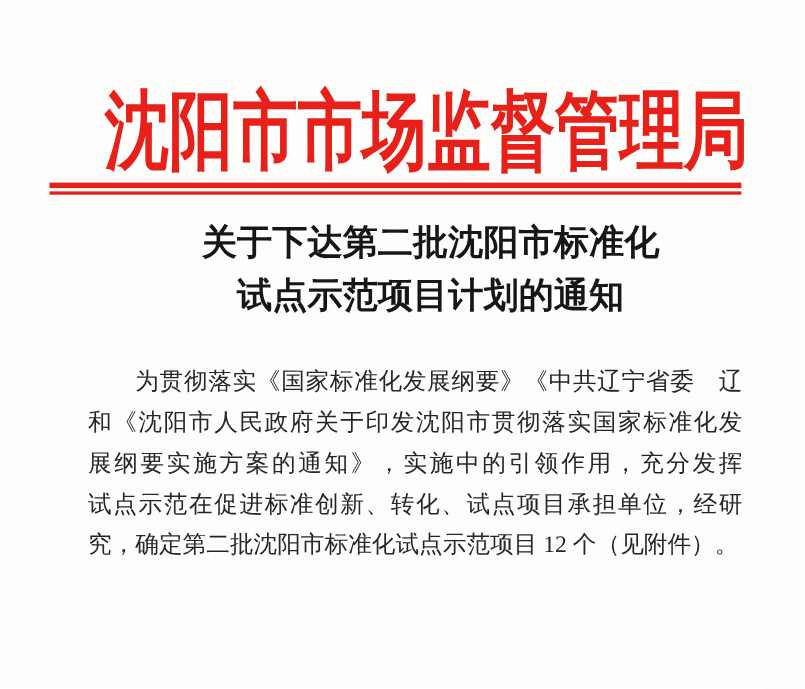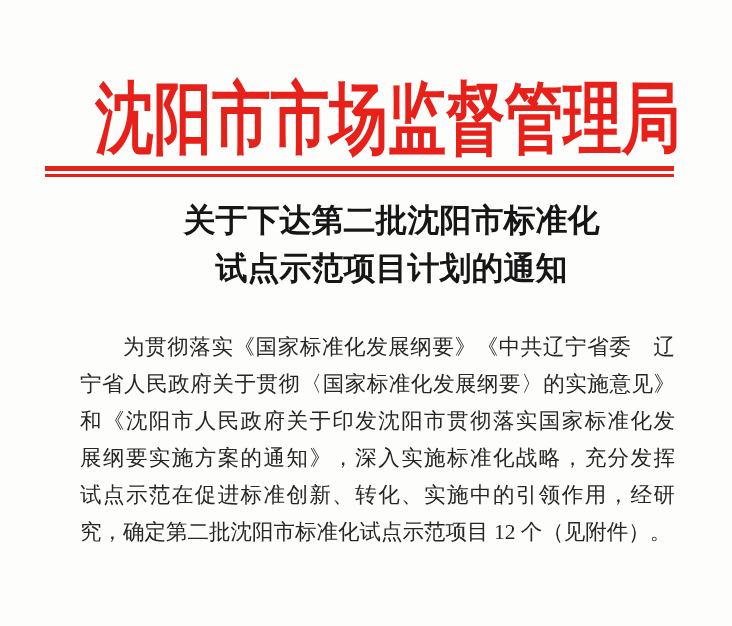--- a/index.html
+++ b/index.html
@@ -90,21 +90,20 @@
   </header>
 
   <h1 class="doc-title">
       <div class="line">关于下达第二批沈阳市标准化</div>
       <div class="line">试点示范项目计划的通知</div>
     </h1>
 
   <main class="body-block">
     <div class="para indent-first">
         <div class="line fill">为贯彻落实《国家标准化发展纲要》《中共辽宁省委　辽</div>
-        <div class="line fill">宁省人民政府关于贯彻〈国家标准化发展纲要〉的实施意见》</div>
         <div class="line fill">和《沈阳市人民政府关于印发沈阳市贯彻落实国家标准化发</div>
-        <div class="line fill">展纲要实施方案的通知》，深入实施标准化战略，充分发挥</div>
-        <div class="line fill">试点示范在促进标准创新、转化、实施中的引领作用，经研</div>
+        <div class="line fill">展纲要实施方案的通知》，实施中的引领作用，充分发挥</div>
+        <div class="line fill">试点示范在促进标准创新、转化、试点项目承担单位，经研</div>
         <div class="line">究，确定第二批沈阳市标准化试点示范项目 12 个（见附件）。</div>
       </div>
   </main>
 
 </div>
 
 </body></html>

